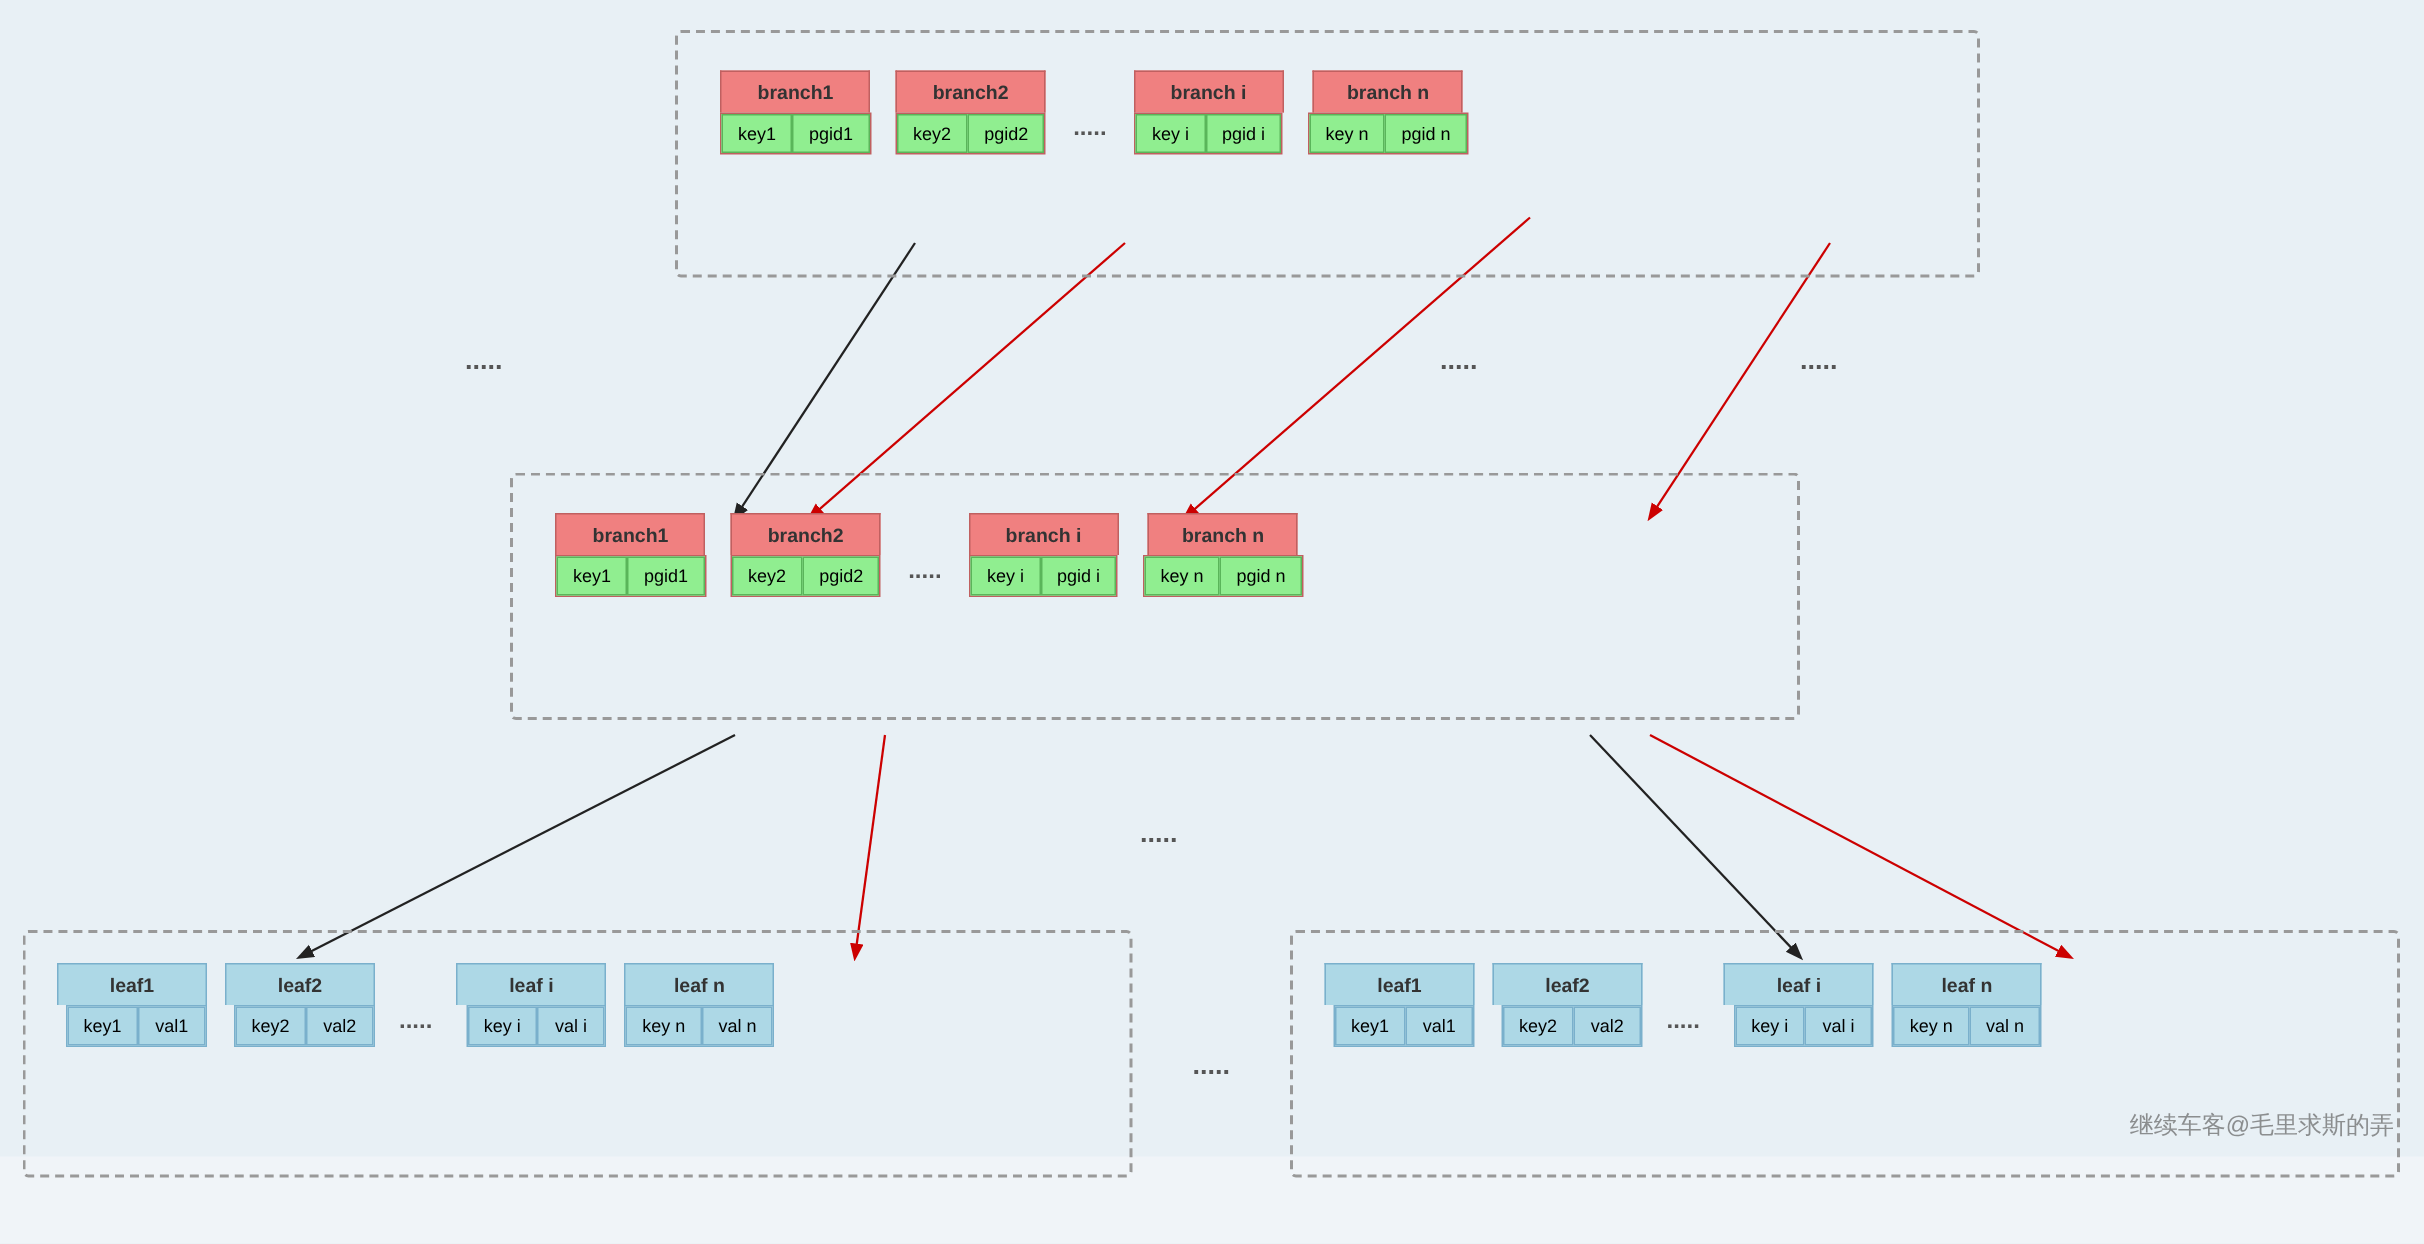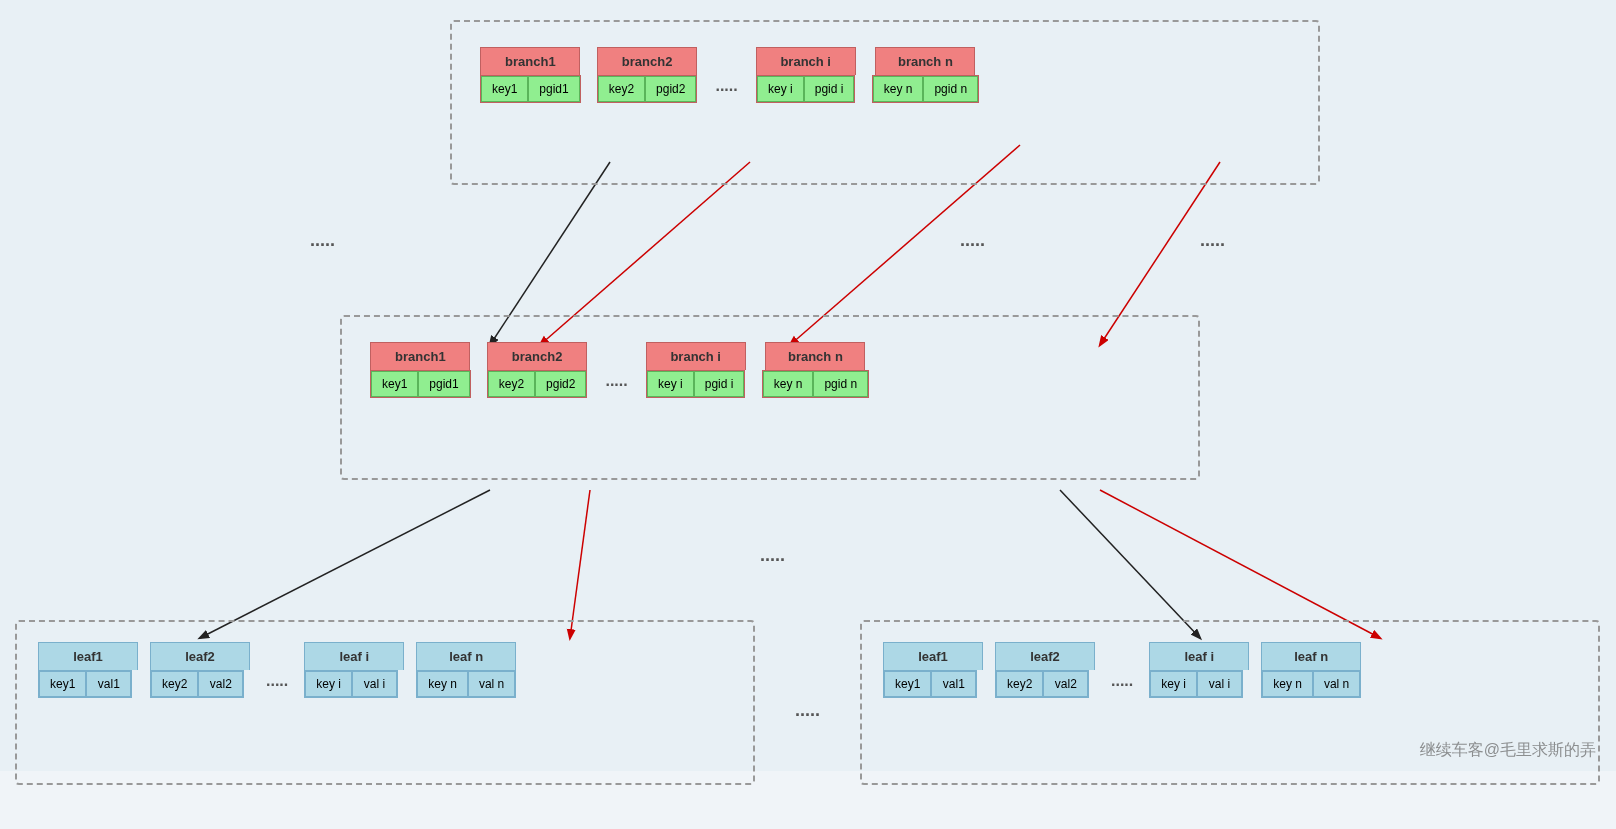--- a/index.html
+++ b/index.html
@@ -51,21 +51,21 @@
       border: 1px solid #5ab55a;
       padding: 5px 10px;
       font-size: 12px;
       min-width: 45px;
       text-align: center;
     }
     
     .leaf-node {
       display: inline-flex;
       flex-direction: column;
-      align-items: flex-start;
+      align-items: flex-end;
       margin: 0 6px;
     }
     .leaf-header {
       background: #add8e6;
       color: #333;
       font-size: 13px;
       font-weight: bold;
       padding: 6px 18px;
       border: 1px solid #7ab0cc;
       border-bottom: none;

